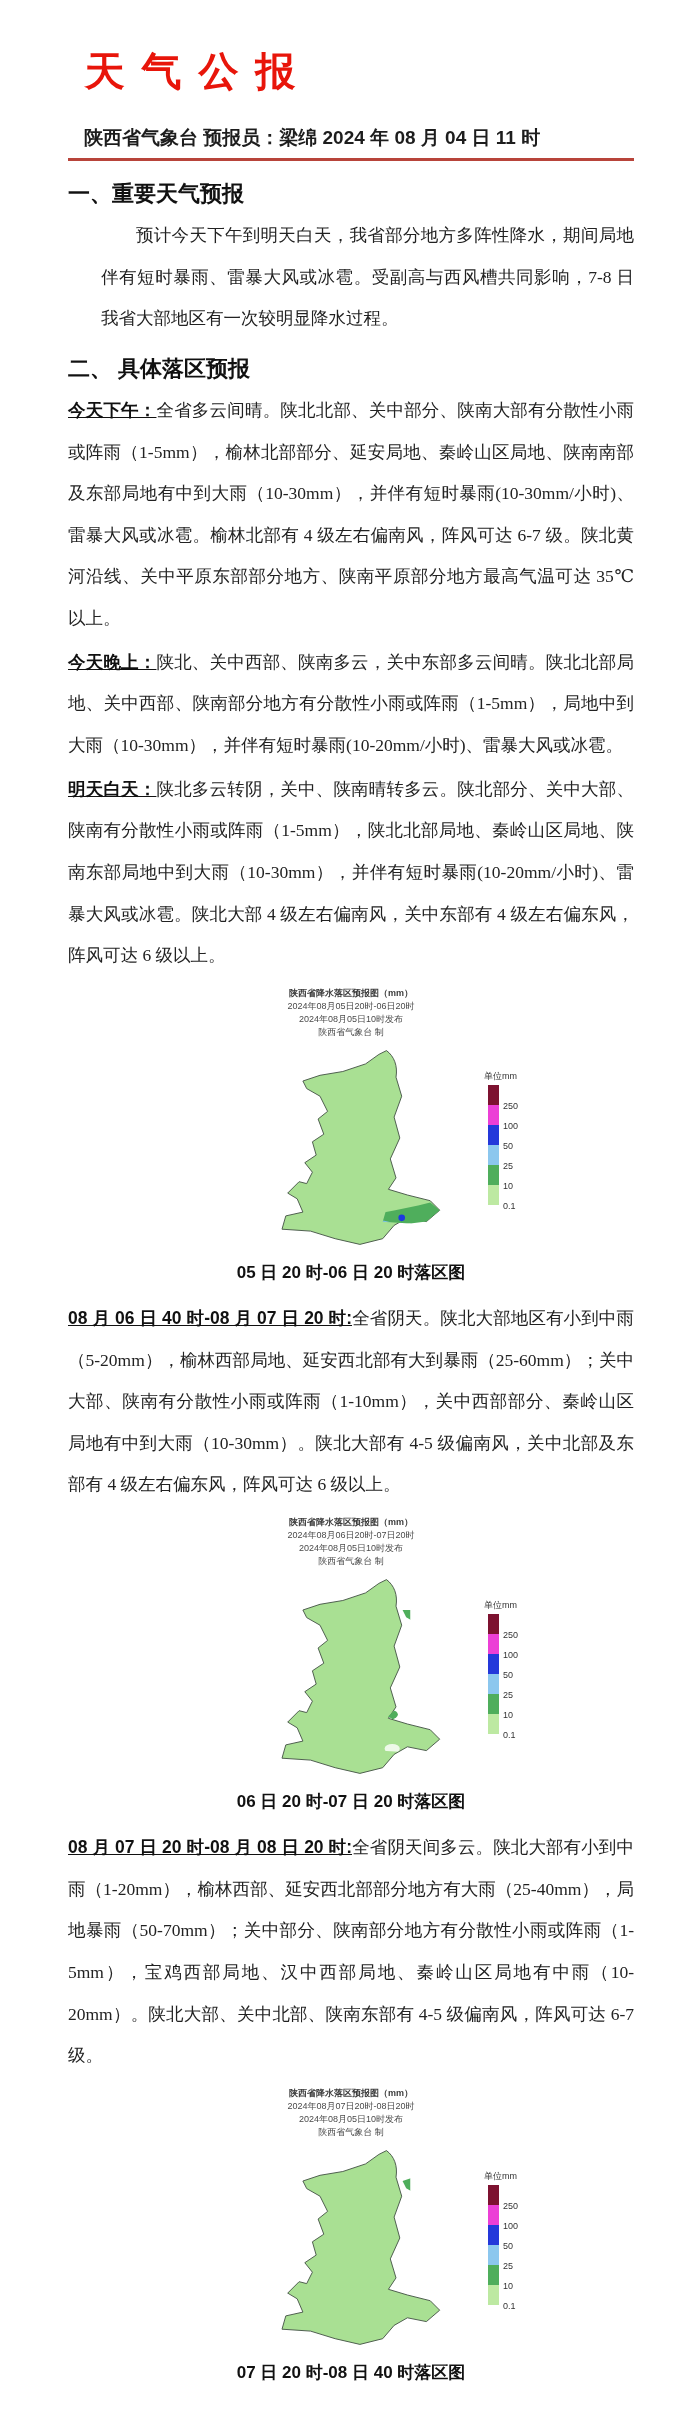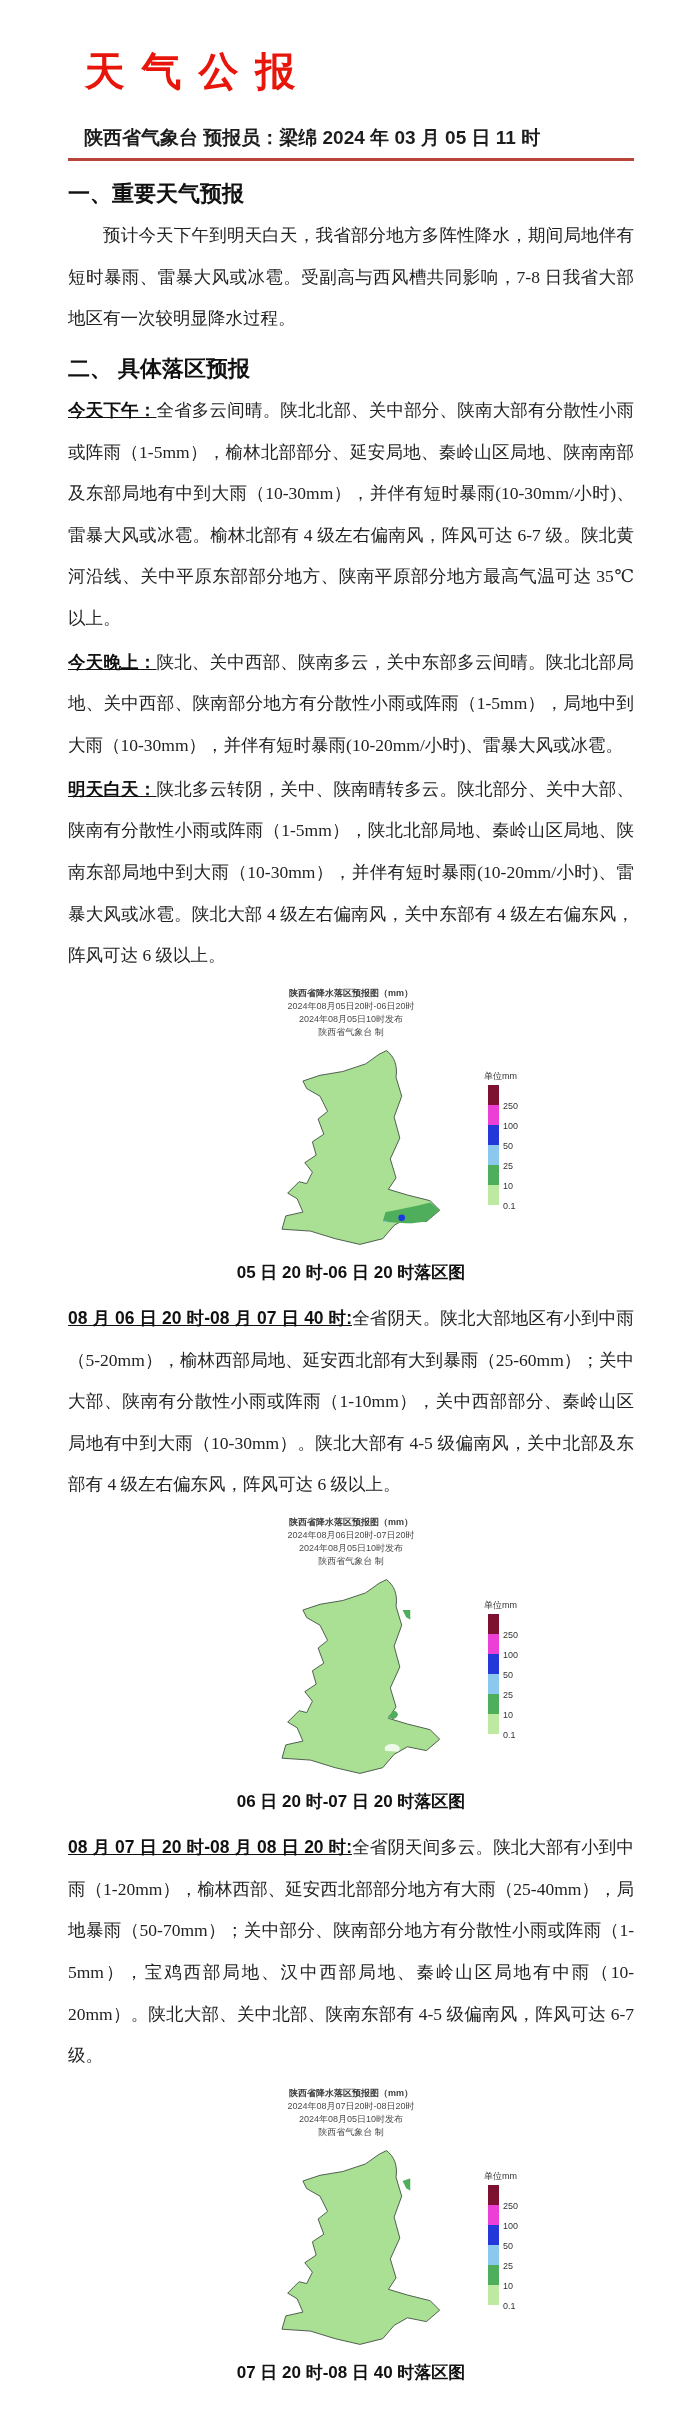--- a/index.html
+++ b/index.html
@@ -37,21 +37,21 @@
     margin: 14px 0 6px 0;
     color: #111;
   }
   p.body-para {
     font-size: 17.5px;
     line-height: 2.38;
     text-align: justify;
     margin: 2px 0 2px 0;
     color: #222;
   }
-  p.indent { text-indent: 2em; }
+  p.indent { text-indent: 2em; margin-left: 33px; }
   .plabel {
     font-weight: bold;
     font-family: "Liberation Sans", "DejaVu Sans", sans-serif;
     color: #111;
     text-decoration: underline;
   }
   .map-block { margin: 10px 0 6px 0; text-align: center; }
   .map-header {
     font-family: "Liberation Sans", "DejaVu Sans", sans-serif;
     color: #4a4a4a;
@@ -71,21 +71,21 @@
     font-family: "Liberation Sans", "DejaVu Sans", sans-serif;
   }
 </style>
 </head>
 <body>
 
 <div class="page">
 
   <div class="doc-title">天气公报</div>
 
-  <div class="byline">陕西省气象台 预报员：梁绵 2024 年 03 月 05 日 11 时</div>
+  <div class="byline">陕西省气象台 预报员：梁绵 2024 年 08 月 04 日 11 时</div>
 
   <div class="sec-heading">一、重要天气预报</div>
 
   <p class="body-para indent"><span>预计今天下午到明天白天，我省部分地方多阵性降水，期间局地伴有短时暴雨、雷暴大风或冰雹。受副高与西风槽共同影响，7-8 日我省大部地区有一次较明显降水过程。</span></p>
 
   <div class="sec-heading">二、 具体落区预报</div>
 
   <p class="body-para"><span class="plabel">今天下午：</span><span>全省多云间晴。陕北北部、关中部分、陕南大部有分散性小雨或阵雨（1-5mm），榆林北部部分、延安局地、秦岭山区局地、陕南南部及东部局地有中到大雨（10-30mm），并伴有短时暴雨(10-30mm/小时)、雷暴大风或冰雹。榆林北部有 4 级左右偏南风，阵风可达 6-7 级。陕北黄河沿线、关中平原东部部分地方、陕南平原部分地方最高气温可达 35℃以上。</span></p>
 
   <p class="body-para"><span class="plabel">今天晚上：</span><span>陕北、关中西部、陕南多云，关中东部多云间晴。陕北北部局地、关中西部、陕南部分地方有分散性小雨或阵雨（1-5mm），局地中到大雨（10-30mm），并伴有短时暴雨(10-20mm/小时)、雷暴大风或冰雹。</span></p>
@@ -132,21 +132,21 @@
         <text x="15" y="44" font-size="9" fill="#333">100</text>
         <text x="15" y="64" font-size="9" fill="#333">50</text>
         <text x="15" y="84" font-size="9" fill="#333">25</text>
         <text x="15" y="104" font-size="9" fill="#333">10</text>
         <text x="15" y="124" font-size="9" fill="#333">0.1</text>
       </g>
     </svg>
     <div class="map-caption">05 日 20 时-06 日 20 时落区图</div>
   </div>
 
-  <p class="body-para"><span class="plabel">08 月 06 日 20 时-08 月 07 日 40 时:</span><span>全省阴天。陕北大部地区有小到中雨（5-20mm），榆林西部局地、延安西北部有大到暴雨（25-60mm）；关中大部、陕南有分散性小雨或阵雨（1-10mm），关中西部部分、秦岭山区局地有中到大雨（10-30mm）。陕北大部有 4-5 级偏南风，关中北部及东部有 4 级左右偏东风，阵风可达 6 级以上。</span></p>
+  <p class="body-para"><span class="plabel">08 月 06 日 40 时-08 月 07 日 20 时:</span><span>全省阴天。陕北大部地区有小到中雨（5-20mm），榆林西部局地、延安西北部有大到暴雨（25-60mm）；关中大部、陕南有分散性小雨或阵雨（1-10mm），关中西部部分、秦岭山区局地有中到大雨（10-30mm）。陕北大部有 4-5 级偏南风，关中北部及东部有 4 级左右偏东风，阵风可达 6 级以上。</span></p>
 
   <div class="map-block">
     <div class="map-header">
       <div class="mh1">陕西省降水落区预报图（mm）</div>
       <div>2024年08月06日20时-07日20时</div>
       <div>2024年08月05日10时发布</div>
       <div>陕西省气象台 制</div>
     </div>
     <svg class="map-svg" width="430" height="216" viewBox="0 0 430 216">
       <defs>

